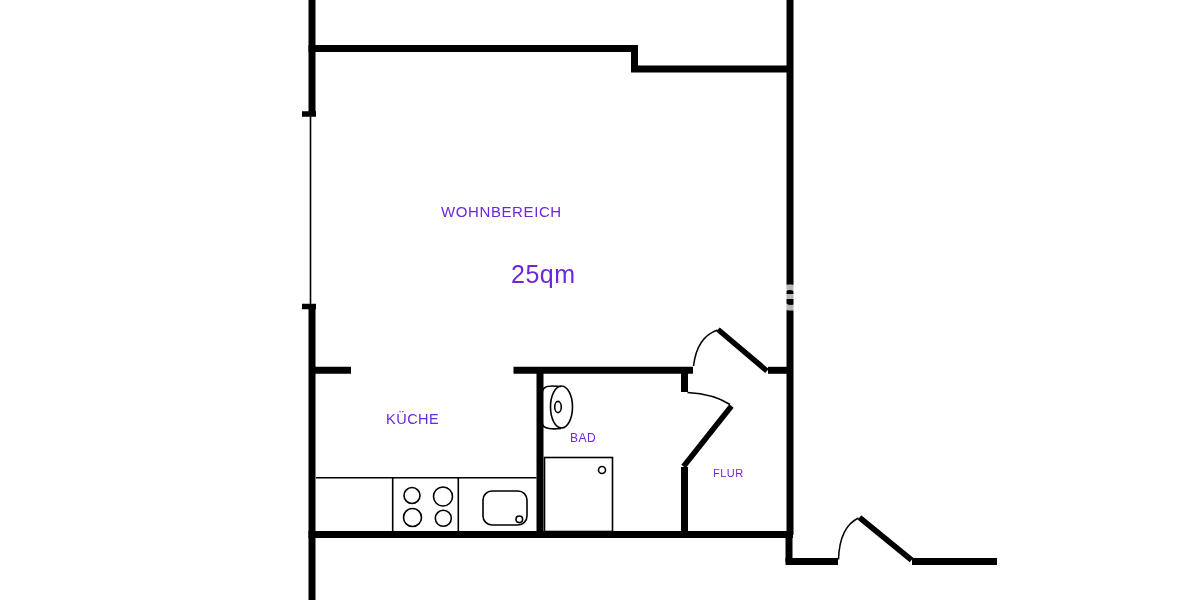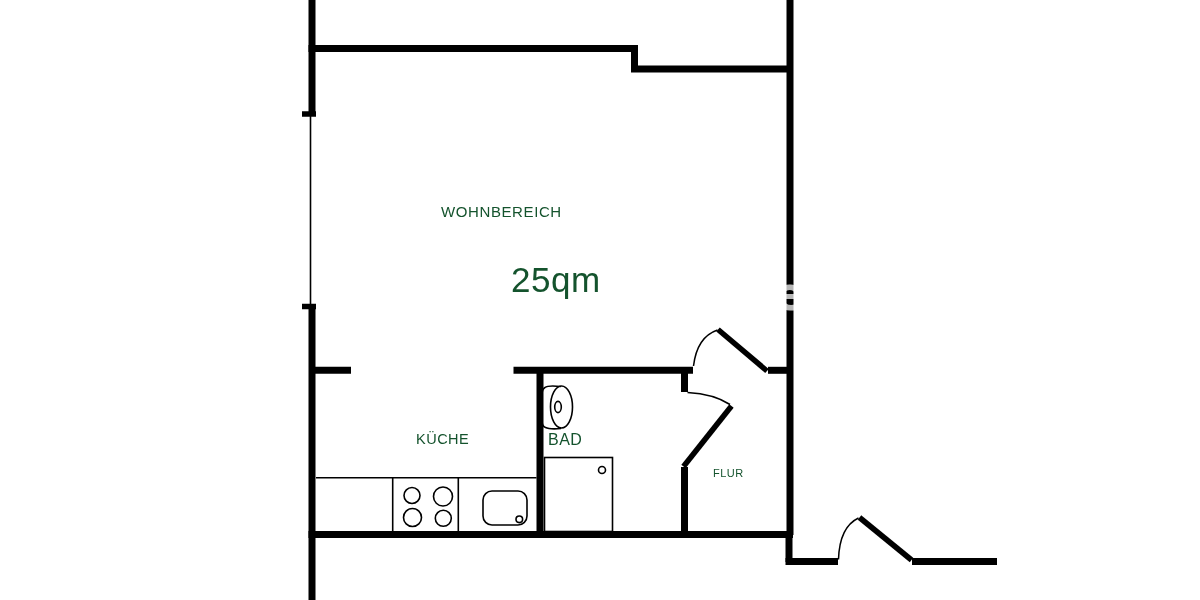--- a/index.html
+++ b/index.html
@@ -6,29 +6,29 @@
   .plan{
     position:relative;
     width:1200px;height:600px;
     background:#ffffff;
     overflow:hidden;
     font-family:"Liberation Sans", sans-serif;
   }
   .plan svg{position:absolute;left:0;top:0;}
   .lbl{
     position:absolute;
-    color:#14532d;
+    color:#6d28d9;
     font-family:"Liberation Sans", sans-serif;
     white-space:nowrap;
     line-height:1;
   }
   .lbl-wohnbereich{left:441px;top:204px;font-size:15px;letter-spacing:0.6px;}
-  .lbl-area{left:511px;top:262px;font-size:35px;letter-spacing:0.5px;}
-  .lbl-kueche{left:386px;top:432px;font-size:14.5px;letter-spacing:0.5px;margin-left:30px;}
-  .lbl-bad{left:548px;top:432px;font-size:16px;letter-spacing:0.5px;}
+  .lbl-area{left:511px;top:262px;font-size:25px;letter-spacing:0.5px;}
+  .lbl-kueche{left:386px;top:412px;font-size:14.5px;letter-spacing:0.5px;}
+  .lbl-bad{left:570px;top:432px;font-size:12px;letter-spacing:0.5px;}
   .lbl-flur{left:713px;top:468px;font-size:11px;letter-spacing:0.5px;}
   .watermark{
     position:absolute;
     left:774px;top:271px;
     font-size:46px;
     font-weight:600;
     color:rgba(255,255,255,0.72);
     z-index:5;
     line-height:1;
     font-family:"DejaVu Sans", sans-serif;

